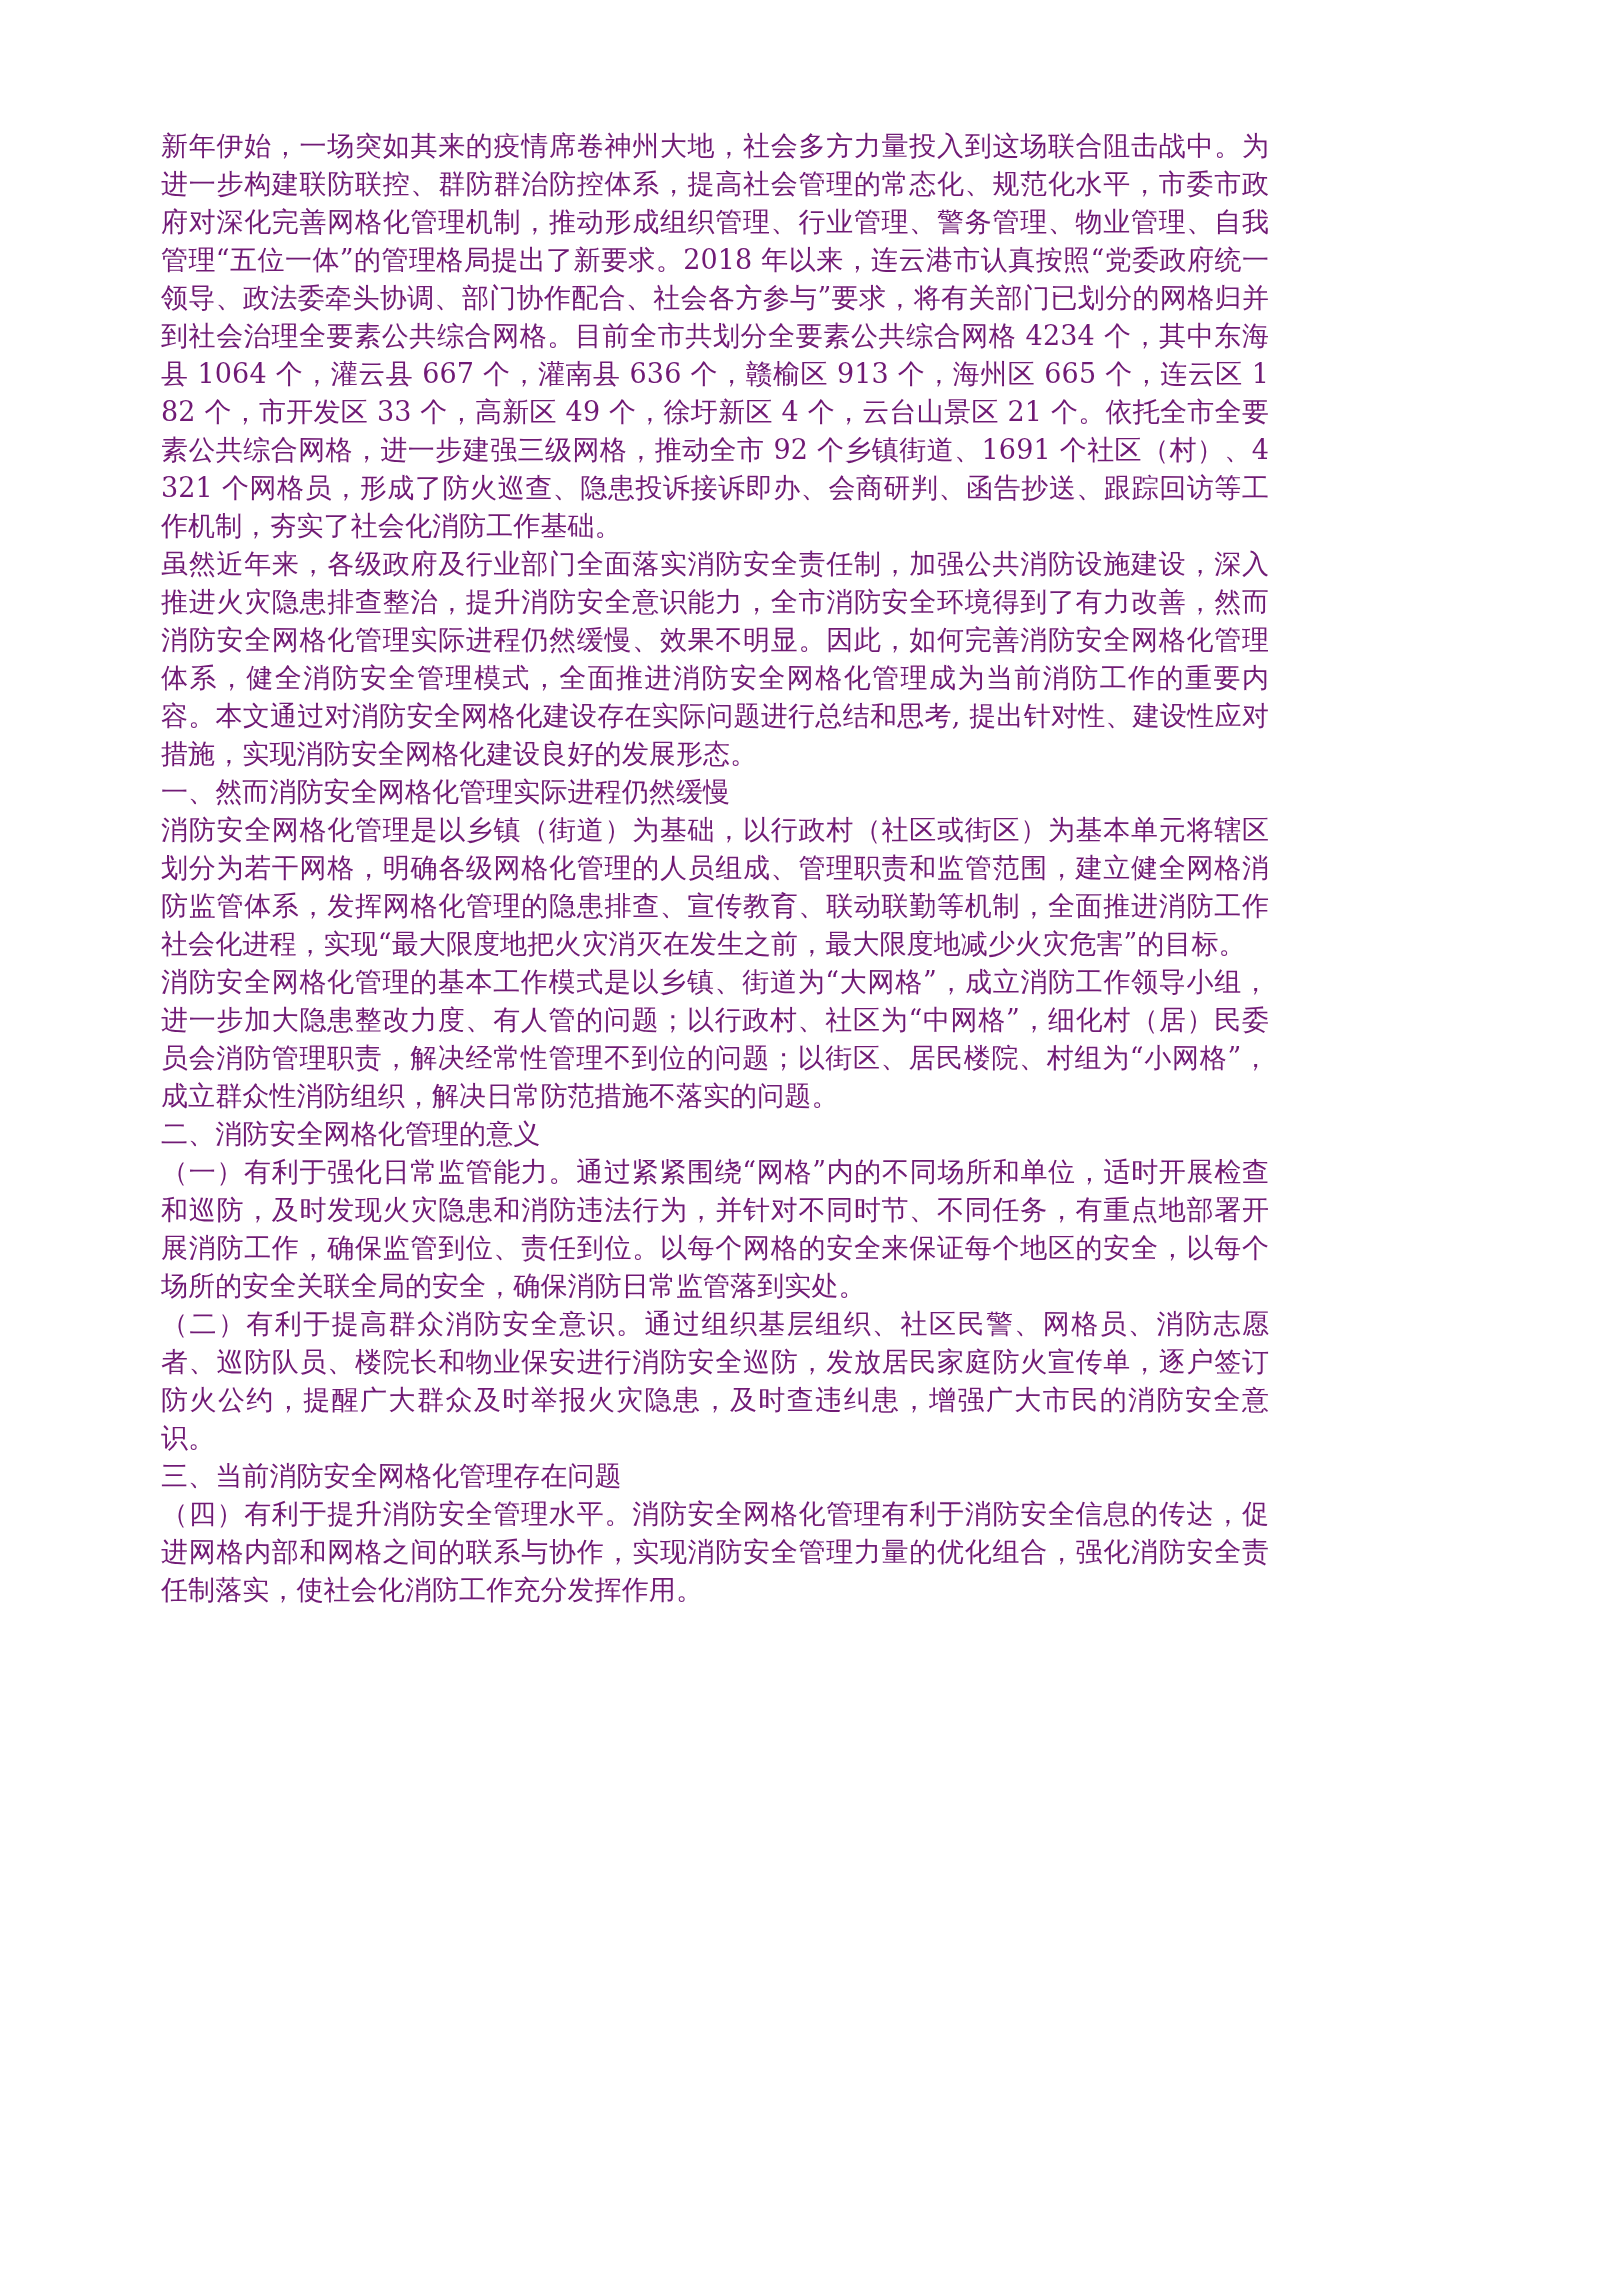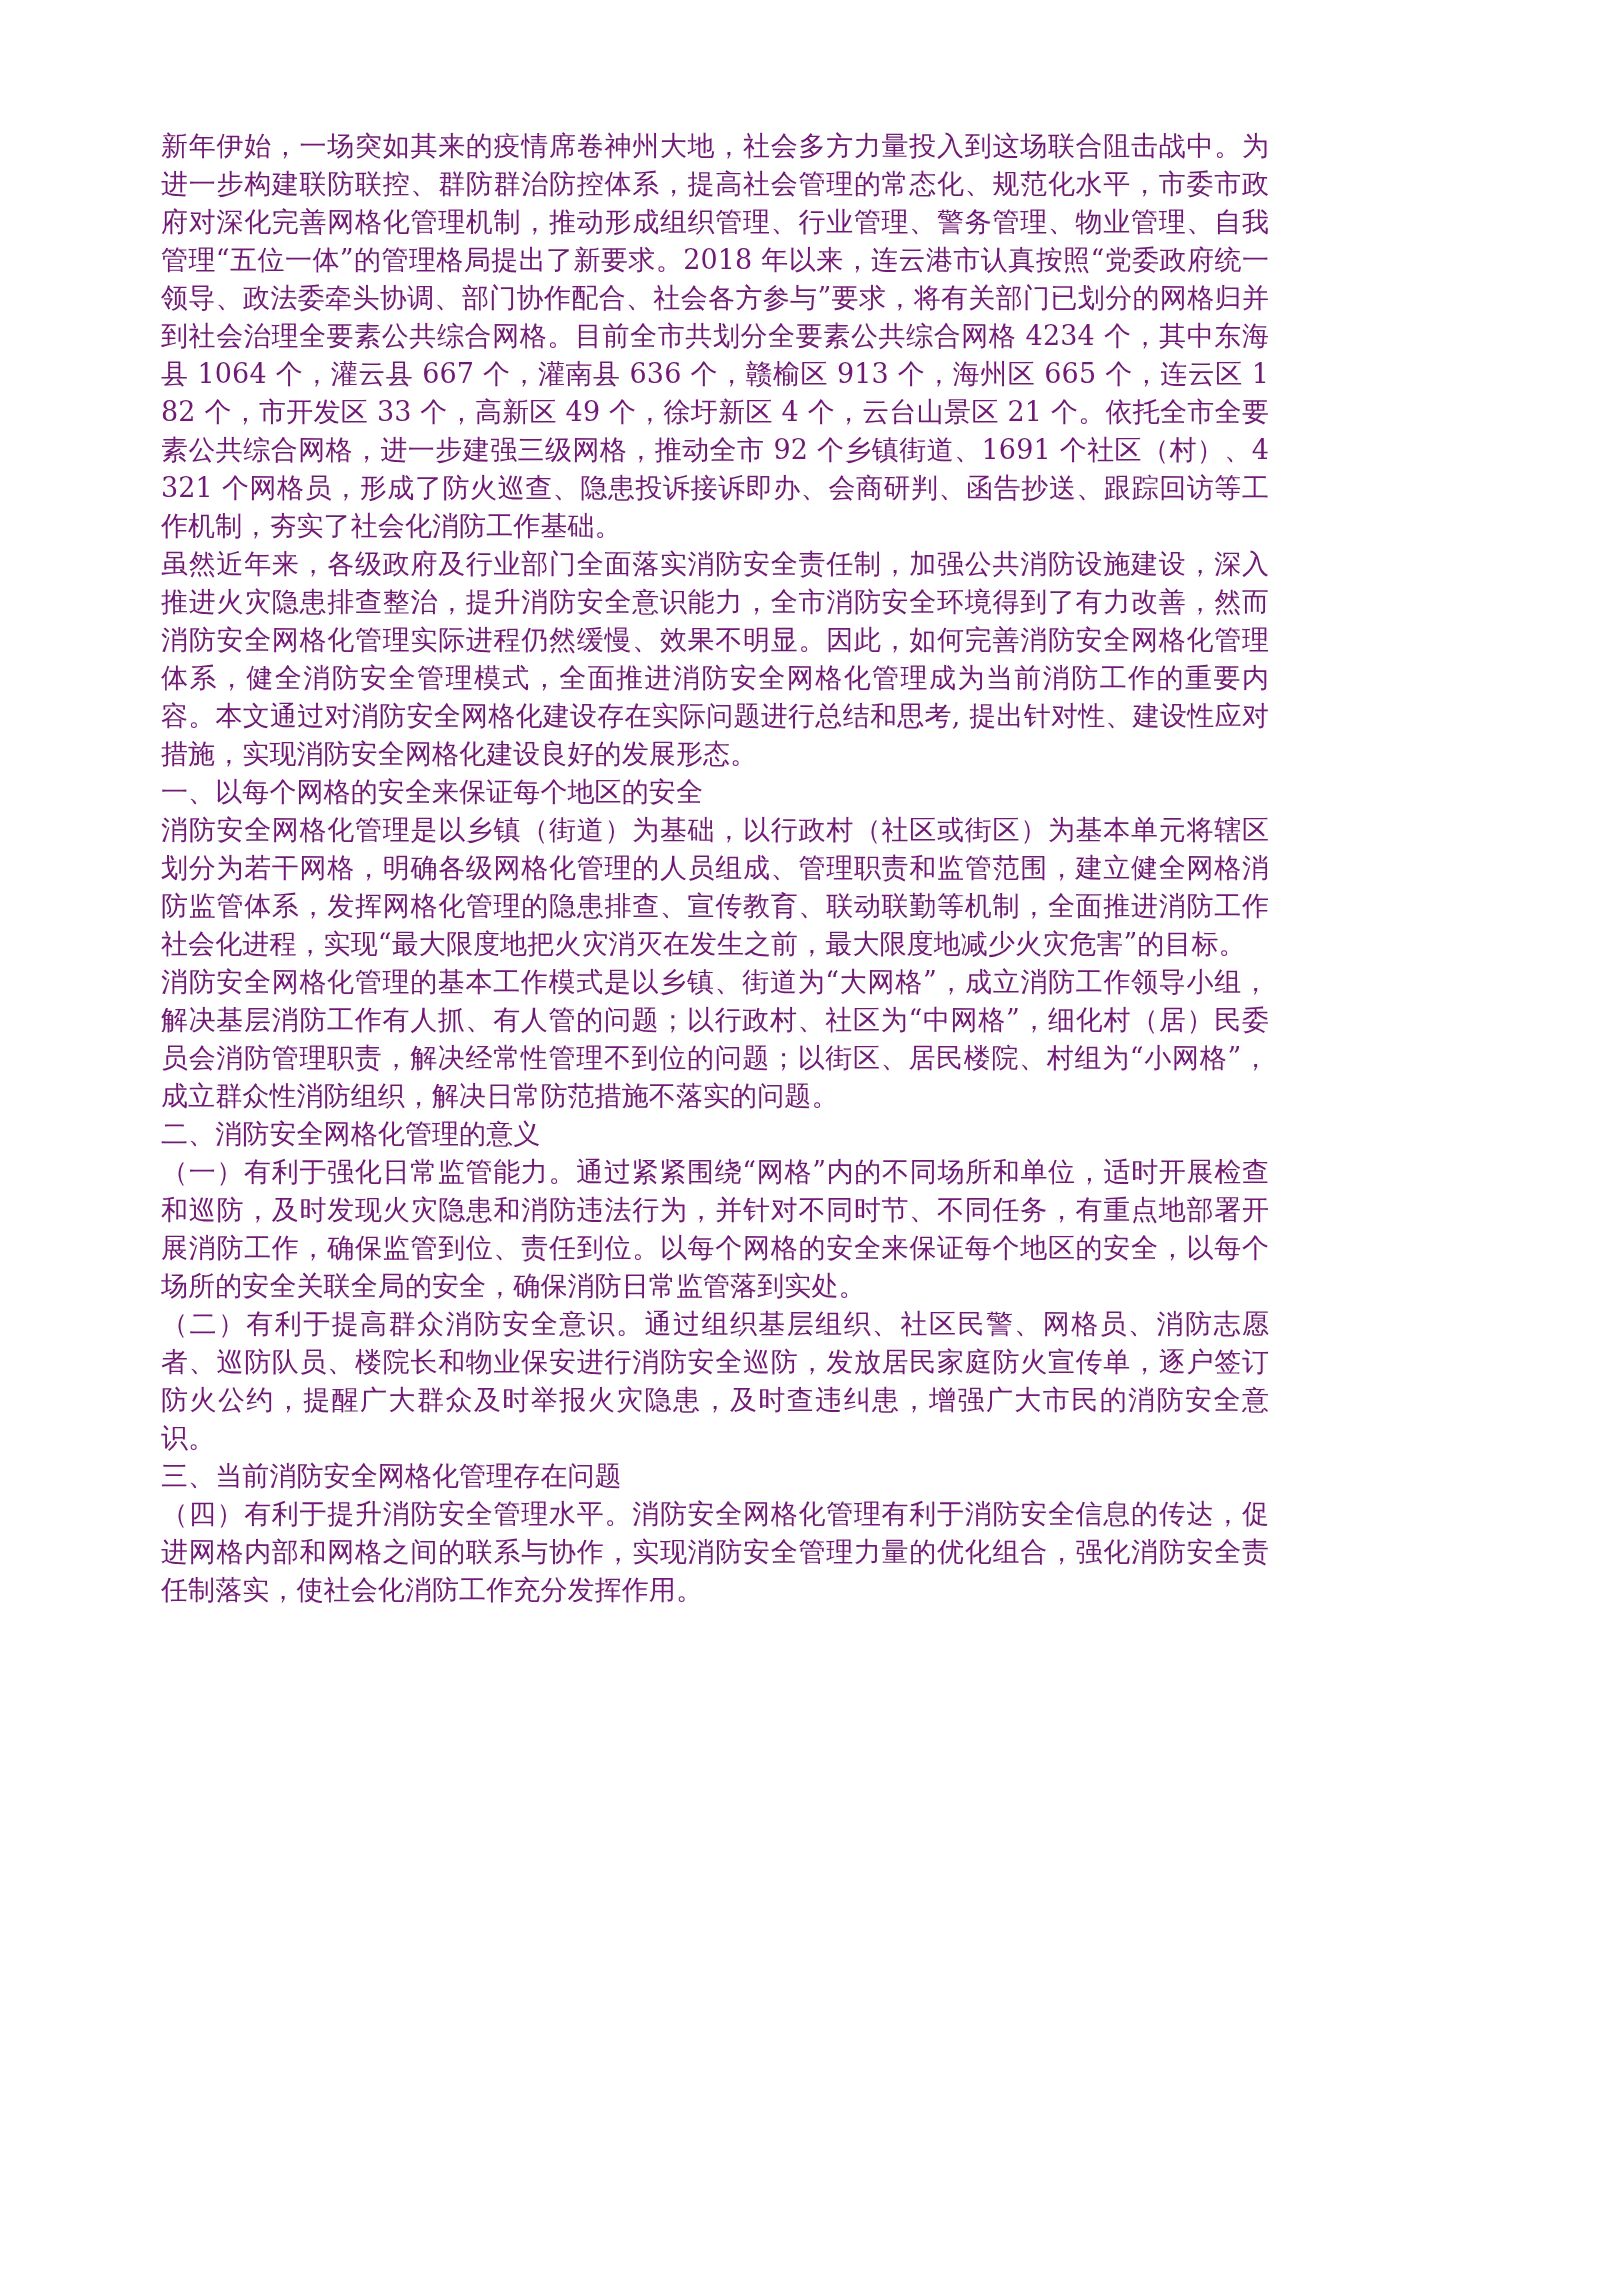--- a/index.html
+++ b/index.html
@@ -41,23 +41,23 @@
     text-align: left;
   }
 </style>
 </head>
 <body>
 
 <div class="page">
   <div class="doc-body">
     <p class="para">新年伊始，一场突如其来的疫情席卷神州大地，社会多方力量投入到这场联合阻击战中。为进一步构建联防联控、群防群治防控体系，提高社会管理的常态化、规范化水平，市委市政府对深化完善网格化管理机制，推动形成组织管理、行业管理、警务管理、物业管理、自我管理“五位一体”的管理格局提出了新要求。2018 年以来，连云港市认真按照“党委政府统一领导、政法委牵头协调、部门协作配合、社会各方参与”要求，将有关部门已划分的网格归并到社会治理全要素公共综合网格。目前全市共划分全要素公共综合网格 4234 个，其中东海县 1064 个，灌云县 667 个，灌南县 636 个，赣榆区 913 个，海州区 665 个，连云区 182 个，市开发区 33 个，高新区 49 个，徐圩新区 4 个，云台山景区 21 个。依托全市全要素公共综合网格，进一步建强三级网格，推动全市 92 个乡镇街道、1691 个社区（村）、4321 个网格员，形成了防火巡查、隐患投诉接诉即办、会商研判、函告抄送、跟踪回访等工作机制，夯实了社会化消防工作基础。</p>
     <p class="para">虽然近年来，各级政府及行业部门全面落实消防安全责任制，加强公共消防设施建设，深入推进火灾隐患排查整治，提升消防安全意识能力，全市消防安全环境得到了有力改善，然而消防安全网格化管理实际进程仍然缓慢、效果不明显。因此，如何完善消防安全网格化管理体系，健全消防安全管理模式，全面推进消防安全网格化管理成为当前消防工作的重要内容。本文通过对消防安全网格化建设存在实际问题进行总结和思考, 提出针对性、建设性应对措施，实现消防安全网格化建设良好的发展形态。</p>
-    <p class="para heading">一、以每个网格的安全来保证每个地区的安全</p>
+    <p class="para heading">一、然而消防安全网格化管理实际进程仍然缓慢</p>
     <p class="para">消防安全网格化管理是以乡镇（街道）为基础，以行政村（社区或街区）为基本单元将辖区划分为若干网格，明确各级网格化管理的人员组成、管理职责和监管范围，建立健全网格消防监管体系，发挥网格化管理的隐患排查、宣传教育、联动联勤等机制，全面推进消防工作社会化进程，实现“最大限度地把火灾消灭在发生之前，最大限度地减少火灾危害”的目标。</p>
-    <p class="para">消防安全网格化管理的基本工作模式是以乡镇、街道为“大网格”，成立消防工作领导小组，解决基层消防工作有人抓、有人管的问题；以行政村、社区为“中网格”，细化村（居）民委员会消防管理职责，解决经常性管理不到位的问题；以街区、居民楼院、村组为“小网格”，成立群众性消防组织，解决日常防范措施不落实的问题。</p>
+    <p class="para">消防安全网格化管理的基本工作模式是以乡镇、街道为“大网格”，成立消防工作领导小组，进一步加大隐患整改力度、有人管的问题；以行政村、社区为“中网格”，细化村（居）民委员会消防管理职责，解决经常性管理不到位的问题；以街区、居民楼院、村组为“小网格”，成立群众性消防组织，解决日常防范措施不落实的问题。</p>
     <p class="para heading">二、消防安全网格化管理的意义</p>
     <p class="para">（一）有利于强化日常监管能力。通过紧紧围绕“网格”内的不同场所和单位，适时开展检查和巡防，及时发现火灾隐患和消防违法行为，并针对不同时节、不同任务，有重点地部署开展消防工作，确保监管到位、责任到位。以每个网格的安全来保证每个地区的安全，以每个场所的安全关联全局的安全，确保消防日常监管落到实处。</p>
     <p class="para">（二）有利于提高群众消防安全意识。通过组织基层组织、社区民警、网格员、消防志愿者、巡防队员、楼院长和物业保安进行消防安全巡防，发放居民家庭防火宣传单，逐户签订防火公约，提醒广大群众及时举报火灾隐患，及时查违纠患，增强广大市民的消防安全意识。</p>
     <p class="para heading">三、当前消防安全网格化管理存在问题</p>
     <p class="para">（四）有利于提升消防安全管理水平。消防安全网格化管理有利于消防安全信息的传达，促进网格内部和网格之间的联系与协作，实现消防安全管理力量的优化组合，强化消防安全责任制落实，使社会化消防工作充分发挥作用。</p>
   </div>
 </div>
 
 
 </body></html>

